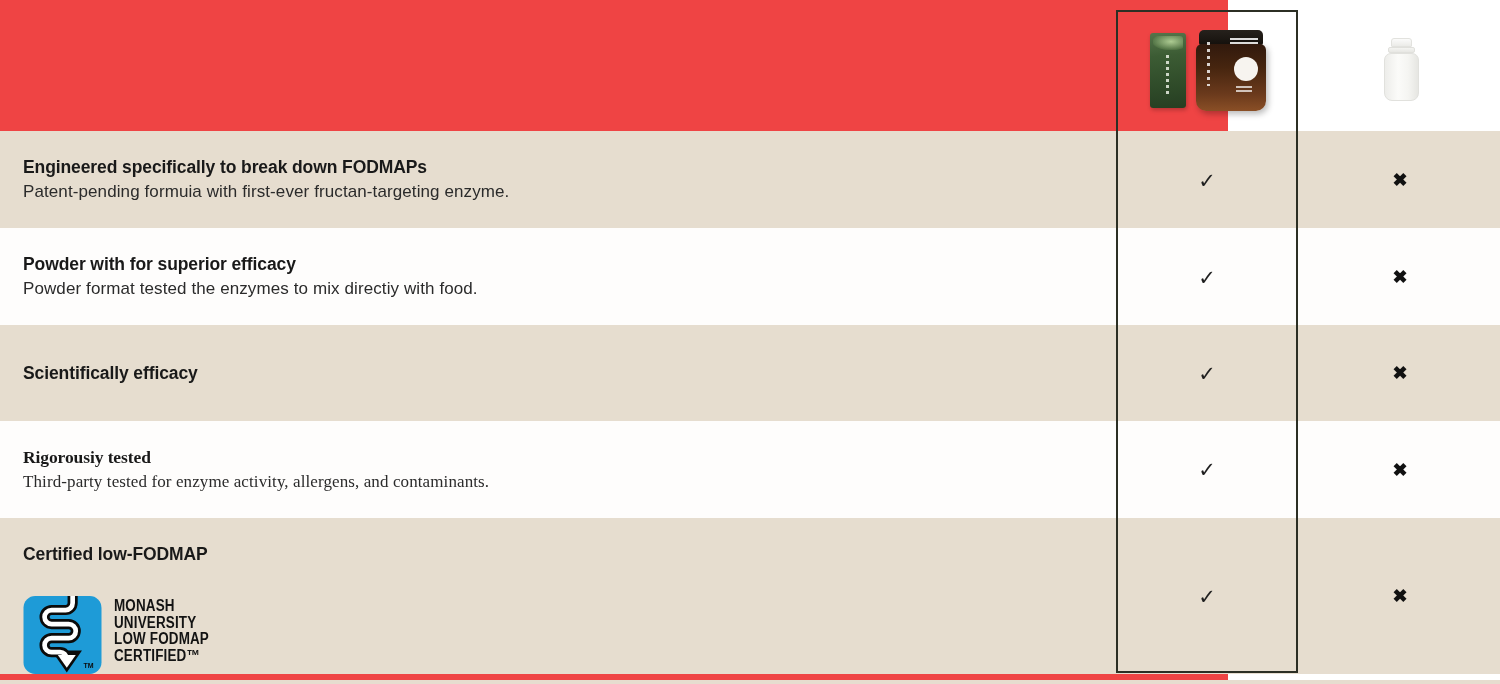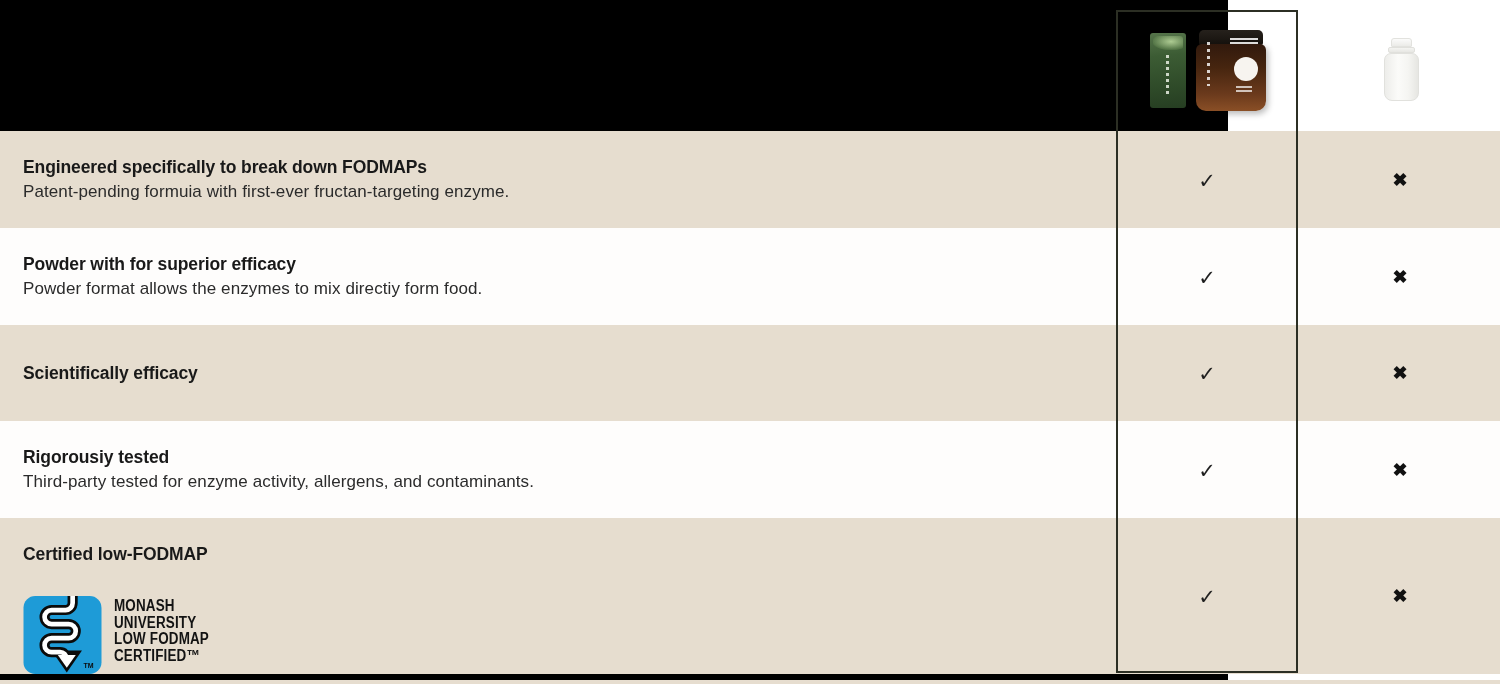--- a/index.html
+++ b/index.html
@@ -4,29 +4,29 @@
 <style>
   * { margin:0; padding:0; box-sizing:border-box; }
   html,body { width:1500px; height:684px; }
   body {
     font-family:"Liberation Sans", sans-serif;
     background:#ffffff;
     position:relative;
     overflow:hidden;
     color:#1c1c1c;
   }
-  .page { position:relative; width:1228px; height:684px; background:#000000; }
+  .page { position:relative; width:1228px; height:684px; background:#ef4444; }
 
   
   .rows { position:absolute; top:131px; left:0; width:1500px; }
   .crow { position:relative; width:1500px; }
   .crow.beige { background:#e6ddcf; }
   .crow.white { background:#fefdfc; }
   .r1 { height:97px; } .r2 { height:97px; } .r3 { height:96px; }
-  .r4 { height:97px; } .r5 { height:156px; }
+  .r4 { height:97px;font-family:Liberation Serif, serif; } .r5 { height:156px; }
   .row-text {
     height:100%; display:flex; flex-direction:column; justify-content:center;
     padding-left:23px; padding-right:620px;
   }
   .row-title {
     font-size:17.5px; font-weight:700; color:#191919; letter-spacing:-0.1px;
     line-height:24px;
   }
   .row-desc {
     font-size:17px; font-weight:400; color:#2b2b2b; letter-spacing:0.1px;
@@ -153,21 +153,21 @@
         <div class="row-title">Engineered specifically to break down FODMAPs</div>
         <div class="row-desc">Patent-pending formuia with first-ever fructan-targeting enzyme.</div>
       </div>
       <div class="mark mark-check">✓</div>
       <div class="mark mark-x">✖</div>
     </div>
 
     <div class="crow white r2">
       <div class="row-text">
         <div class="row-title">Powder with for superior efficacy</div>
-        <div class="row-desc">Powder format allows the enzymes to mix directiy form food.</div>
+        <div class="row-desc">Powder format tested the enzymes to mix directiy with food.</div>
       </div>
       <div class="mark mark-check">✓</div>
       <div class="mark mark-x">✖</div>
     </div>
 
     <div class="crow beige r3">
       <div class="row-text">
         <div class="row-title">Scientifically efficacy</div>
       </div>
       <div class="mark mark-check">✓</div>

